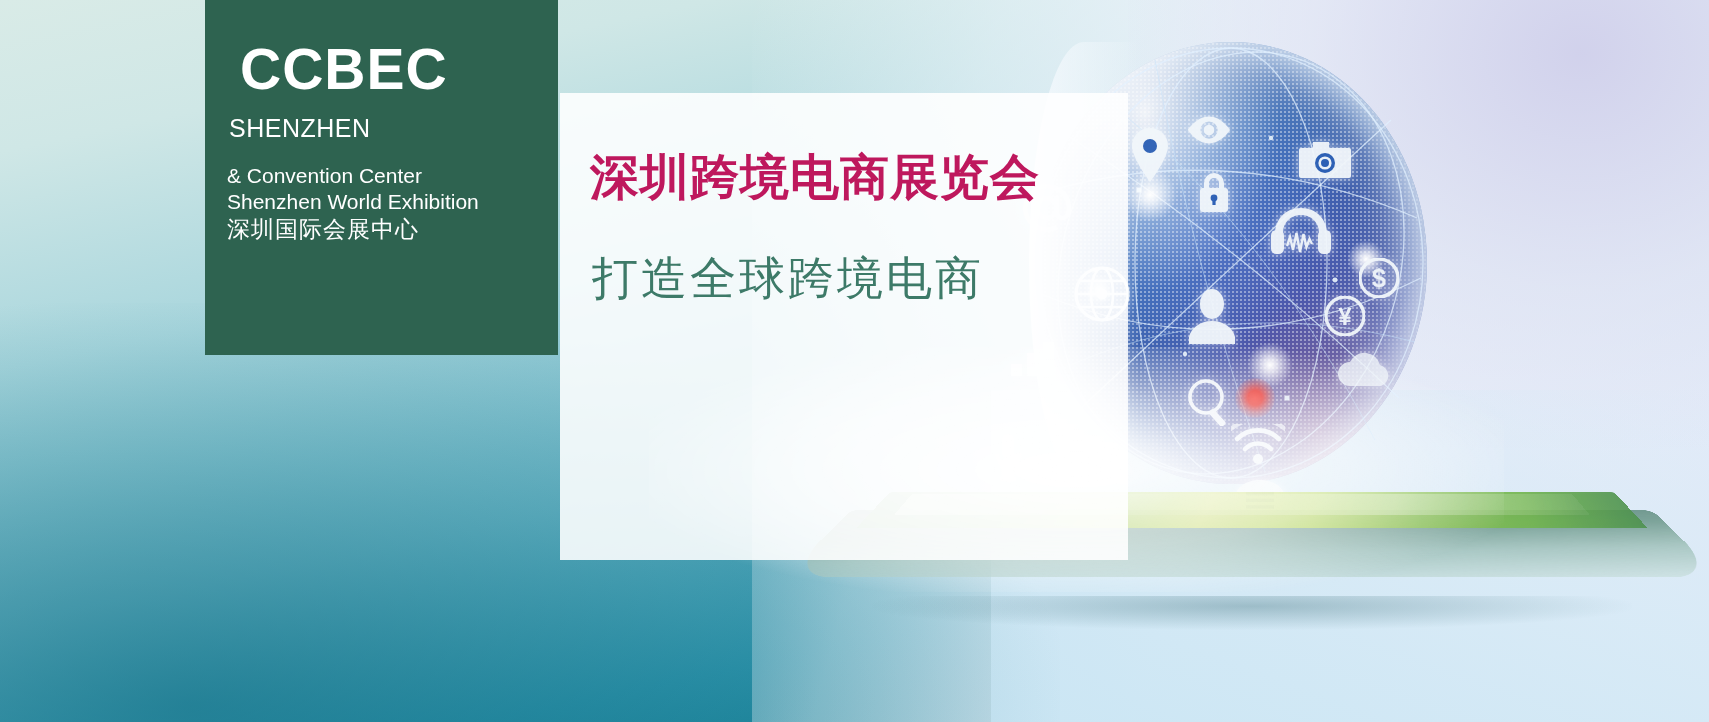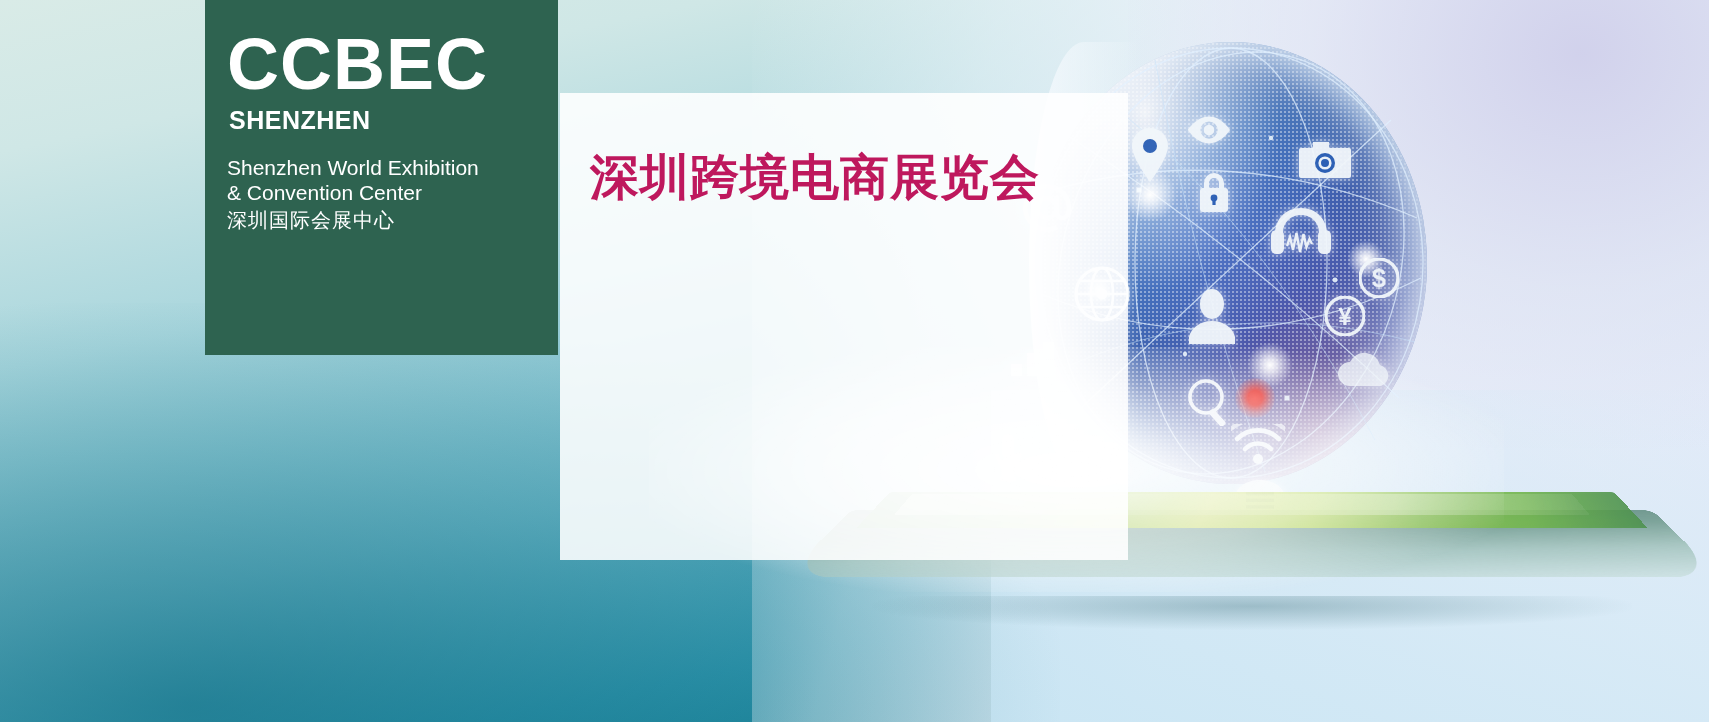--- a/index.html
+++ b/index.html
@@ -62,25 +62,25 @@
     transform:perspective(620px) rotateX(58deg);transform-origin:50% 0;}
   .tablet-gloss{position:absolute;left:60px;top:2px;width:660px;height:38px;
     background:linear-gradient(108deg,rgba(255,255,255,.45) 0%,rgba(255,255,255,.08) 40%,rgba(255,255,255,.32) 72%,rgba(255,255,255,.05) 100%);
     transform:perspective(620px) rotateX(58deg);transform-origin:50% 0;}
   .tablet-shadow{position:absolute;left:20px;top:104px;width:760px;height:34px;
     background:radial-gradient(ellipse at 50% 30%,rgba(30,86,96,.30) 0%,rgba(30,86,96,0) 72%);}
 
   
   .green-panel{position:absolute;left:205px;top:0;width:353px;height:355px;
     background:#2e6350;color:#fff;padding:26px 0 0 22px;}
-  .brand{font-size:72px;font-weight:700;letter-spacing:1px;line-height:1.06;margin:0;}
-  .brand-sub{font-size:25px;font-weight:700;letter-spacing:.5px;line-height:1.3;margin:2px 0 0 2px;}
+  .brand{font-size:57px;font-weight:700;letter-spacing:1px;line-height:1.06;margin:13px;}
+  .brand-sub{font-size:25px;font-weight:400;letter-spacing:.5px;line-height:1.3;margin:2px 0 0 2px;}
   .date{font-size:31px;font-weight:700;letter-spacing:-.3px;margin:26px 0 0 0;line-height:1.2;white-space:nowrap;}
   .venue-en{font-size:21px;font-weight:400;line-height:1.22;margin:18px 0 0 0;}
-  .venue-cn{font-size:20px;font-weight:400;line-height:1.3;margin:1px 0 12px 0;letter-spacing:1px;}
+  .venue-cn{font-size:23px;font-weight:400;line-height:1.3;margin:1px 0 12px 0;letter-spacing:1px;}
 
   
   .white-panel{position:absolute;left:560px;top:93px;width:568px;height:467px;
     background:rgba(255,255,255,.88);}
   .wp-inner{padding:58px 0 0 30px;}
   .title-cn{font-size:49px;font-weight:700;color:#be185d;letter-spacing:1px;line-height:1.08;margin:0;white-space:nowrap;}
   .title-en{font-size:22px;font-weight:700;color:#3a7a68;letter-spacing:.2px;line-height:1.2;margin:7px 0 0 2px;white-space:nowrap;}
   .tagline{font-size:46px;font-weight:400;color:#3d7a68;letter-spacing:3px;line-height:1.42;margin:42px 0 0 2px;}
   .tagline div{white-space:nowrap;}
 </style>
@@ -252,27 +252,28 @@
     <div class="tablet-screen"></div>
     <div class="tablet-gloss"></div>
   </div>
 
   <div class="bg-whitehaze"></div>
 
   <div class="green-panel">
     <div class="brand">CCBEC</div>
     <div class="brand-sub">SHENZHEN</div>
     <div class="venue-en">
+      <div>&amp; Convention Center</div>
       <div>Shenzhen World Exhibition</div>
-      <div>&amp; Convention Center</div>
     </div>
     <div class="venue-cn">深圳国际会展中心</div>
   </div>
 
   <div class="white-panel">
     <div class="wp-inner">
       <div class="title-cn">深圳跨境电商展览会</div>
       <div class="tagline">
+        <div>打造全球跨境电商</div>
       </div>
     </div>
   </div>
 
 </div>
 
 </body></html>

